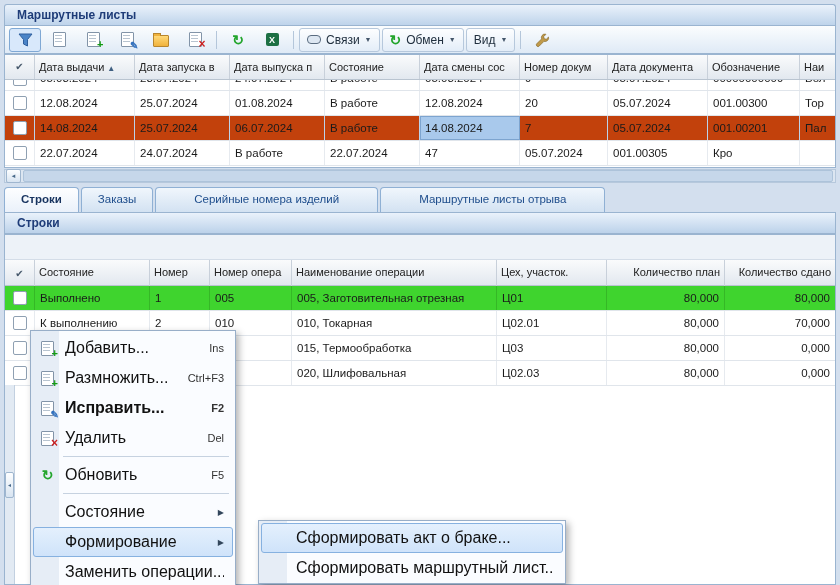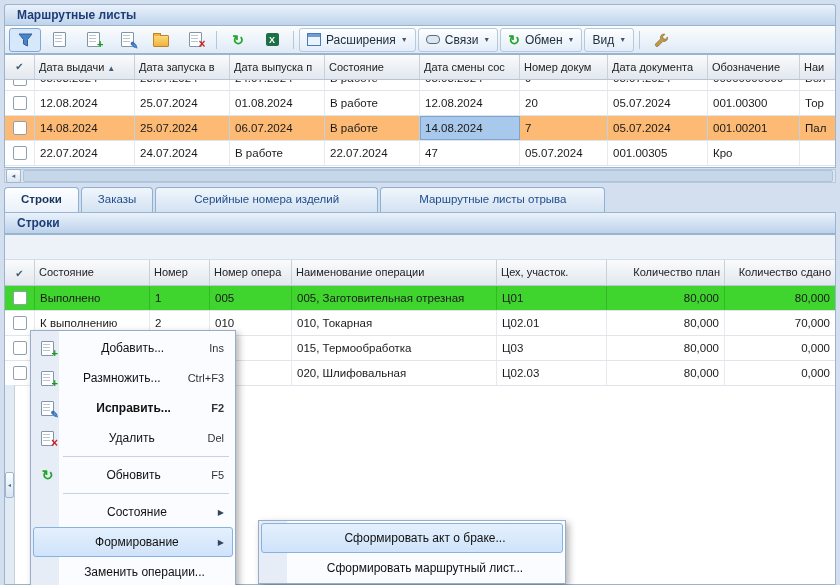--- a/index.html
+++ b/index.html
@@ -65,21 +65,21 @@
   .grid-upper .th:nth-child(4),.grid-upper .tcell:nth-child(4){width:95px;}
   .grid-upper .th:nth-child(5),.grid-upper .tcell:nth-child(5){width:95px;}
   .grid-upper .th:nth-child(6),.grid-upper .tcell:nth-child(6){width:100px;}
   .grid-upper .th:nth-child(7),.grid-upper .tcell:nth-child(7){width:88px;}
   .grid-upper .th:nth-child(8),.grid-upper .tcell:nth-child(8){width:100px;}
   .grid-upper .th:nth-child(9),.grid-upper .tcell:nth-child(9){width:92px;}
   .grid-upper .th:nth-child(10),.grid-upper .tcell:nth-child(10){flex:1;border-right:0;}
 
   .row-clipped{height:11px;overflow:hidden;}
   .row-clipped .tcell{margin-top:-14px;height:25px;}
-  .row-selected{background:#fdba74;}
+  .row-selected{background:#c2410c;}
   .row-selected .tcell{border-right-color:#bcd2ea;}
   .cell-selected{background:#a9c9ec;outline:1px solid #7da4cf;outline-offset:-1px;}
 
   
   .hscroll{position:absolute;left:4px;right:4px;top:169px;height:14px;background:#dce6f1;
            border:1px solid #b6c8dc;box-sizing:border-box;display:flex;align-items:center;}
   .scroll-btn{width:13px;height:12px;background:linear-gradient(#fdfeff,#d8e4f1);border:1px solid #9fb6cf;
               border-radius:2px;font-size:6px;color:#4a6a8a;display:flex;align-items:center;justify-content:center;margin-left:1px;}
   .hthumb{flex:1;height:10px;margin:0 2px;background:#c6d7ea;border:1px solid #adc3da;border-radius:2px;}
 
@@ -116,21 +116,21 @@
   .v-strip .scroll-btn{width:8px;height:24px;margin:0;font-size:5px;}
 
   
   .menu{position:absolute;background:linear-gradient(to right,#e6edf6 0,#e6edf6 28px,#fafcff 28px);
         border:1px solid #98aec8;box-shadow:3px 3px 7px rgba(0,0,0,.3);padding:2px;z-index:50;box-sizing:border-box;}
   .ctx{left:30px;top:330px;width:206px;height:258px;}
   .sub{left:258px;top:520px;width:308px;height:64px;z-index:60;}
   .mi{display:flex;align-items:center;height:30px;padding:0 8px 0 5px;gap:9px;border:1px solid transparent;
       border-radius:3px;box-sizing:border-box;}
   .mi-ic{width:17px;display:flex;align-items:center;justify-content:center;flex-shrink:0;}
-  .mi-lb{flex:1;white-space:nowrap;overflow:hidden;font-size:12px;color:#111;text-align:center;}
+  .mi-lb{flex:1;white-space:nowrap;overflow:hidden;font-size:16px;color:#111;}
   .mi-sc{font-size:11px;color:#333;white-space:nowrap;}
   .mi-arrow{font-size:8px;color:#33475c;}
   .mi.bold .mi-lb,.mi.bold .mi-sc{font-weight:bold;}
   .mi.hover{background:linear-gradient(#e4f0fd,#cfe3fa);border:1px solid #86b1e0;}
   .menu-sep{height:1px;background:#c6d2e0;margin:3px 4px 3px 30px;}
   .sub .mi{padding-left:34px;}
 </style>
 </head>
 <body>
 
@@ -169,25 +169,20 @@
       </div>
     <div class="tb-sep"></div>
     <div class="tb-btn">
         <span class="refresh-g">↻</span>
       </div>
     <div class="tb-btn">
         <span class="excel">X</span>
       </div>
     <div class="tb-sep"></div>
     <div class="tb-menu">
-      <span class="ext-ic"></span>
-      <span>Расширения</span>
-      <span class="dd-arrow">▼</span>
-    </div>
-    <div class="tb-menu">
       <span class="links-ic"></span>
       <span>Связи</span>
       <span class="dd-arrow">▼</span>
     </div>
     <div class="tb-menu">
       <span class="refresh-g">↻</span>
       <span>Обмен</span>
       <span class="dd-arrow">▼</span>
     </div>
     <div class="tb-menu">

